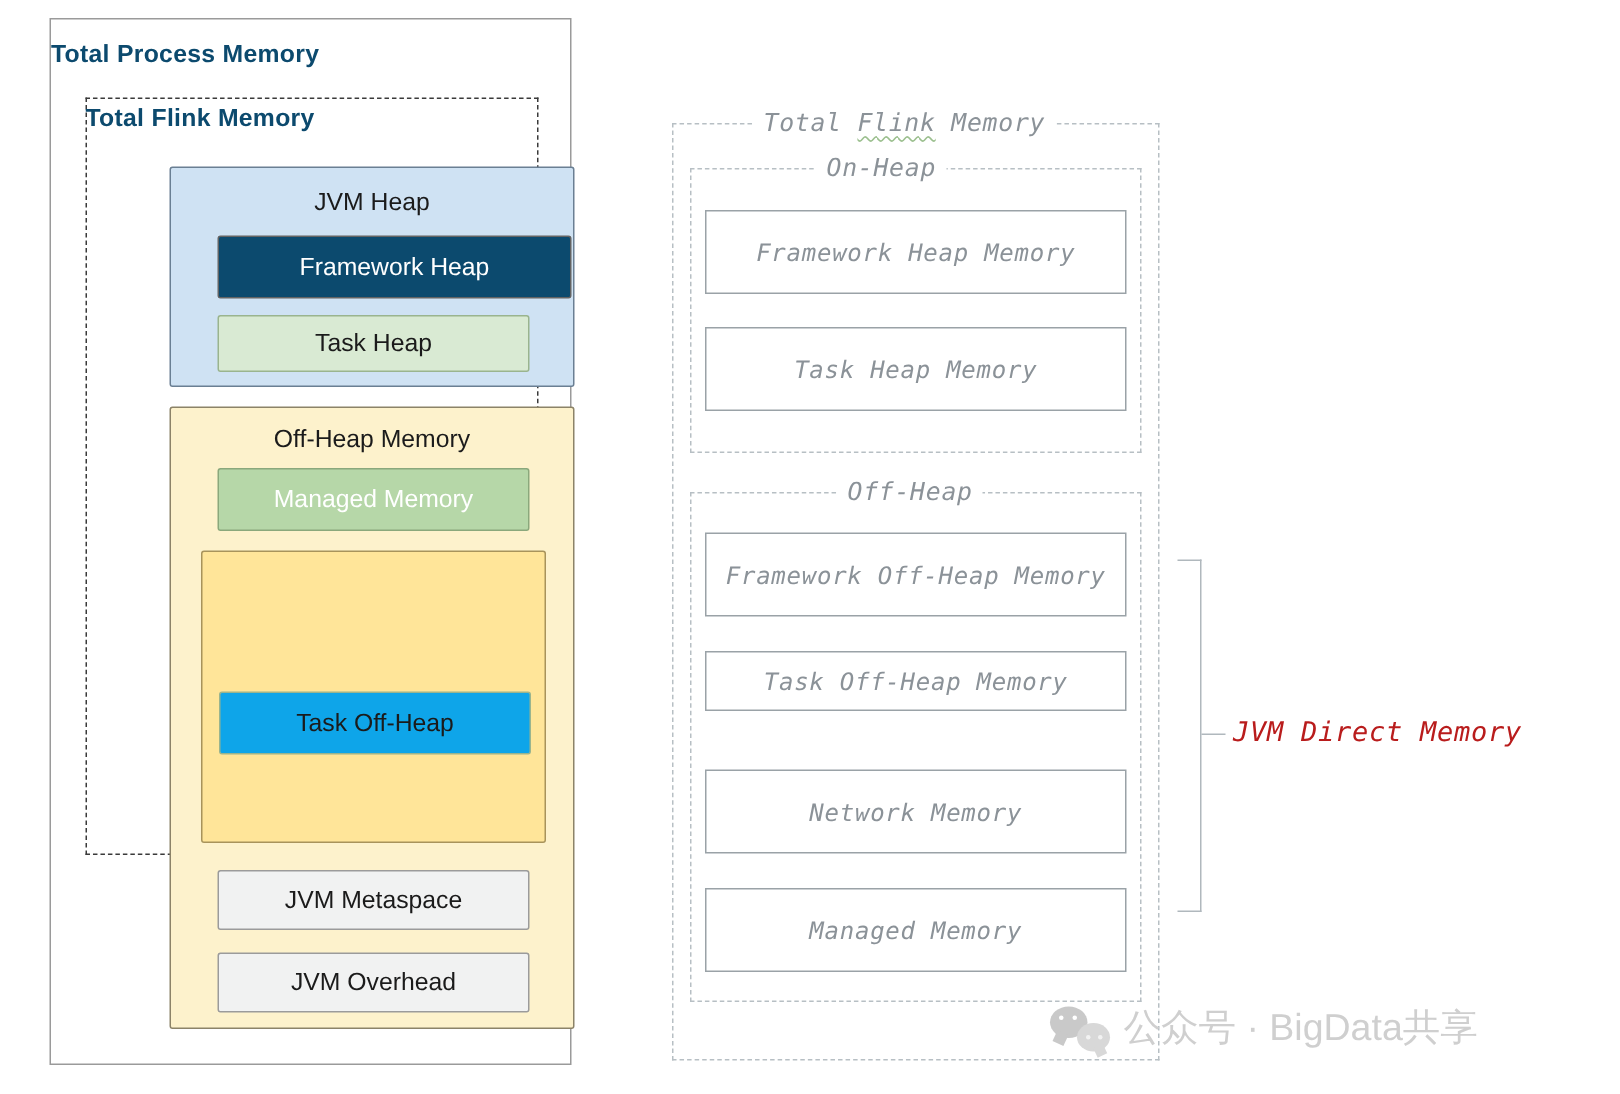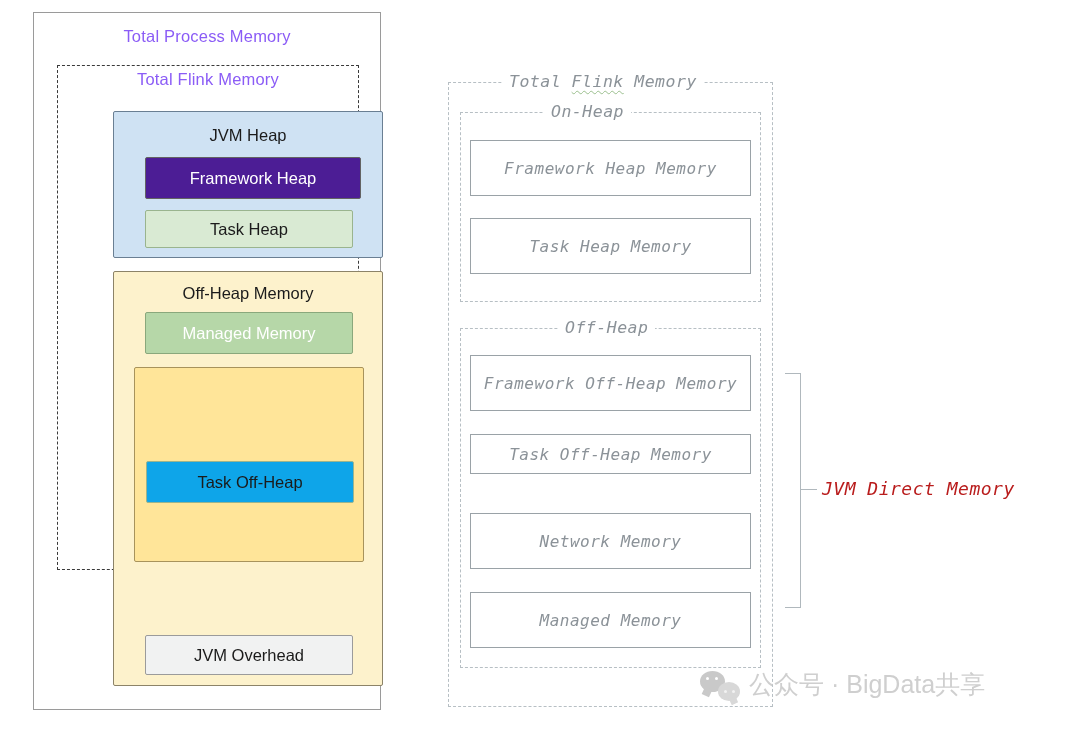--- a/index.html
+++ b/index.html
@@ -11,22 +11,23 @@
     position:relative;
   }
   #stage{position:absolute;inset:0;}
 
   
   #left-panel{
     position:absolute;left:33px;top:12px;width:348px;height:698px;
     border:1.5px solid #9a9a9a;background:#fff;box-sizing:border-box;
   }
   .l-title{
-    text-align:center;font-size:16.5px;color:#8b5cf6;
+    text-align:left;font-size:16.5px;color:#0c4a6e;
     letter-spacing:.2px;
+    font-weight:bold;
   }
   #tpm-title{position:absolute;left:0;top:14px;width:100%;}
 
   #flink-dashed{
     position:absolute;left:23px;top:52px;width:302px;height:505px;
     border:1.6px dashed #3a3a3a;box-sizing:border-box;
   }
   #tfm-title{position:absolute;left:23px;top:57px;width:302px;}
 
   .l-group{
@@ -40,21 +41,21 @@
   .l-box{
     position:absolute;box-sizing:border-box;
     border:1.3px solid #8a8a8a;border-radius:2px;
     display:flex;align-items:center;justify-content:center;
     font-size:16.5px;color:#1b1b1b;text-align:center;
   }
 
   
   #jvm-heap{left:79px;top:98px;width:270px;height:147px;background:#cfe2f3;border-color:#6a7f93;}
   #jvm-heap-title{top:14px;}
-  #framework-heap{left:31px;top:45px;width:216px;height:42px;background:#4c1d95;border-color:#636363;color:#ffffff;}
+  #framework-heap{left:31px;top:45px;width:236px;height:42px;background:#0c4a6e;border-color:#636363;color:#ffffff;}
   #task-heap{left:31px;top:98px;width:208px;height:38px;background:#d9ead3;border-color:#9ab48e;}
 
   
   #offheap-outer{left:79px;top:258px;width:270px;height:415px;background:#fdf2cc;border-color:#8c8368;}
   #offheap-title{top:12px;}
   #managed-memory{left:31px;top:40px;width:208px;height:42px;background:#b6d7a8;border-color:#8aa87c;color:#ffffff;}
 
   
   #direct-memory{left:20px;top:95px;width:230px;height:195px;background:#ffe599;border-color:#a8935b;}
   #direct-title{top:12px;}
@@ -178,20 +179,21 @@
 
     <div id="offheap-outer" class="l-group">
       <div id="offheap-title" class="l-grp-title">Off-Heap Memory</div>
 
       <div id="managed-memory" class="l-box">Managed Memory</div>
 
       <div id="direct-memory" class="l-group">
         <div id="task-offheap" class="l-box">Task Off-Heap</div>
       </div>
 
+      <div id="jvm-metaspace" class="l-box">JVM Metaspace</div>
       <div id="jvm-overhead" class="l-box">JVM Overhead</div>
     </div>
   </div>
 
   <div id="right-panel">
 
     <div id="r-flink" class="dash-box"></div>
     <div id="r-flink-label" class="dash-label"><span>Total </span><span class="spell">Flink</span><span> Memory</span></div>
 
     <div id="r-onheap" class="dash-box"></div>

